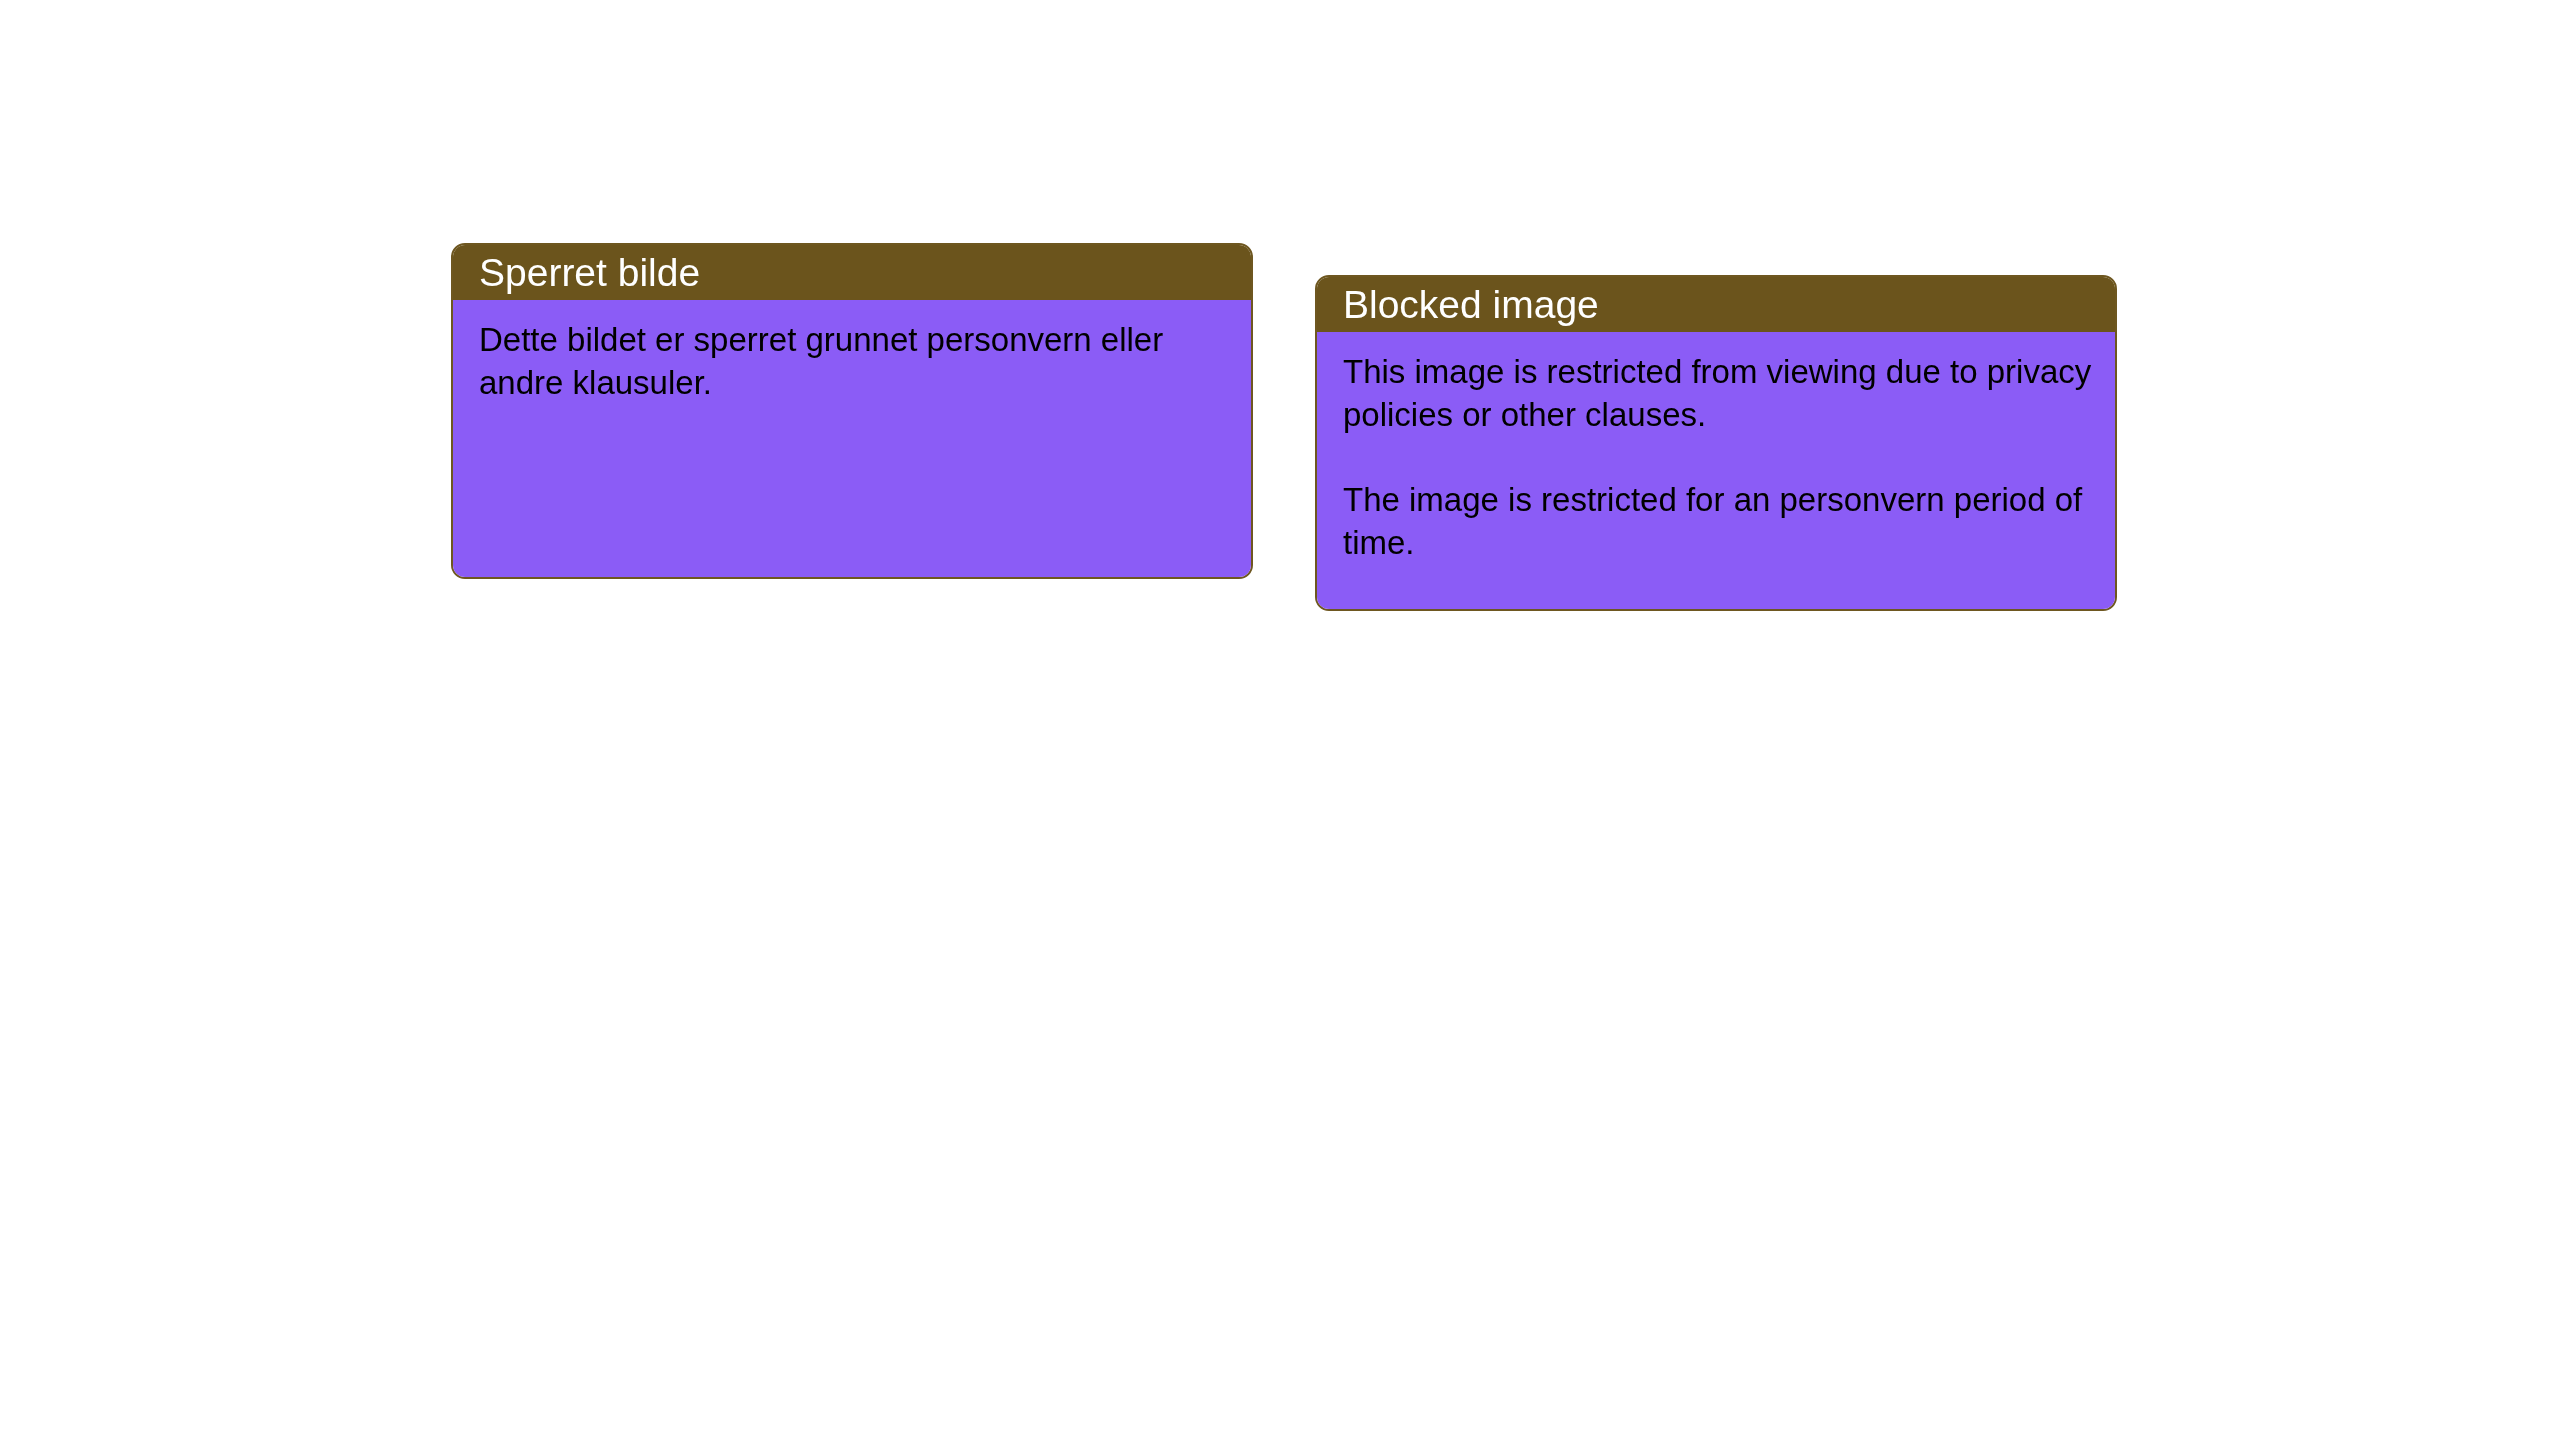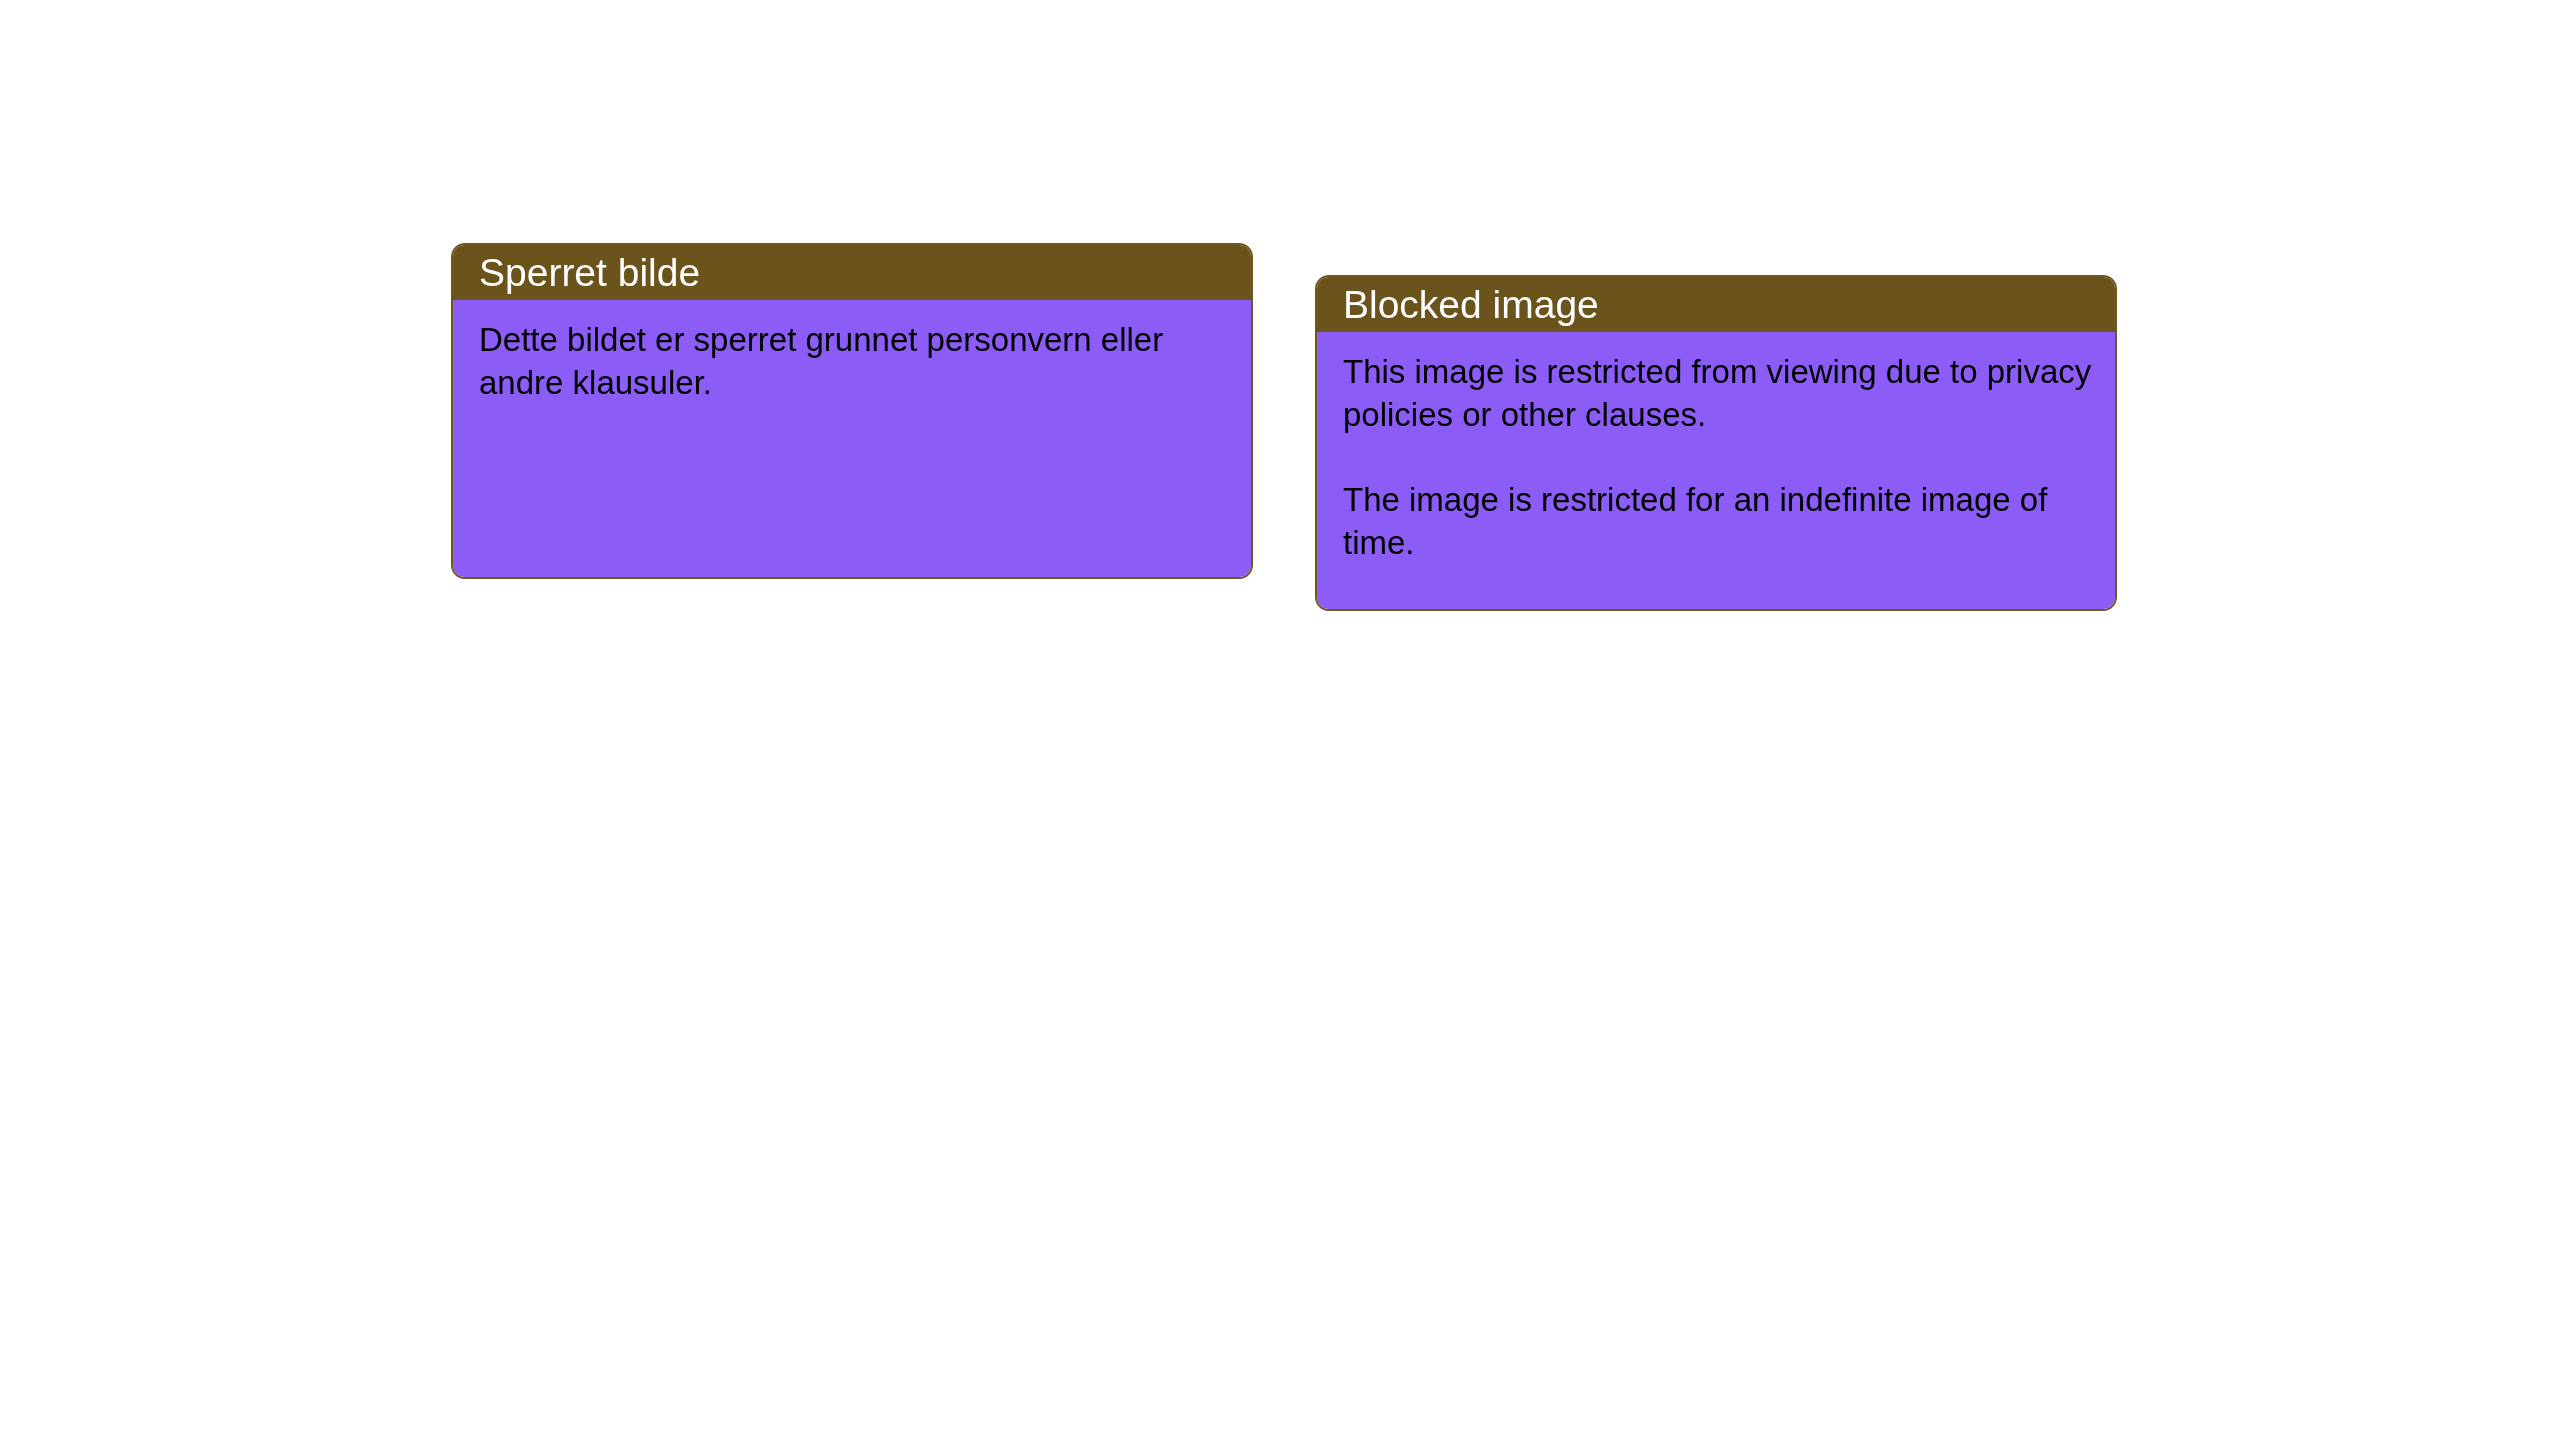--- a/index.html
+++ b/index.html
@@ -100,17 +100,17 @@
     </div>
   </section>
 
   <section class="notice-card card-en">
     <div class="card-header">
       <span class="card-title">Blocked image</span>
     </div>
     <div class="card-body">
       <p class="body-paragraph">This image is restricted from viewing due to privacy policies or other clauses.</p>
       <div class="paragraph-gap"></div>
-      <p class="body-paragraph">The image is restricted for an indefinite image of time.</p>
+      <p class="body-paragraph">The image is restricted for an personvern period of time.</p>
     </div>
   </section>
 
 </div>
 
 </body></html>

